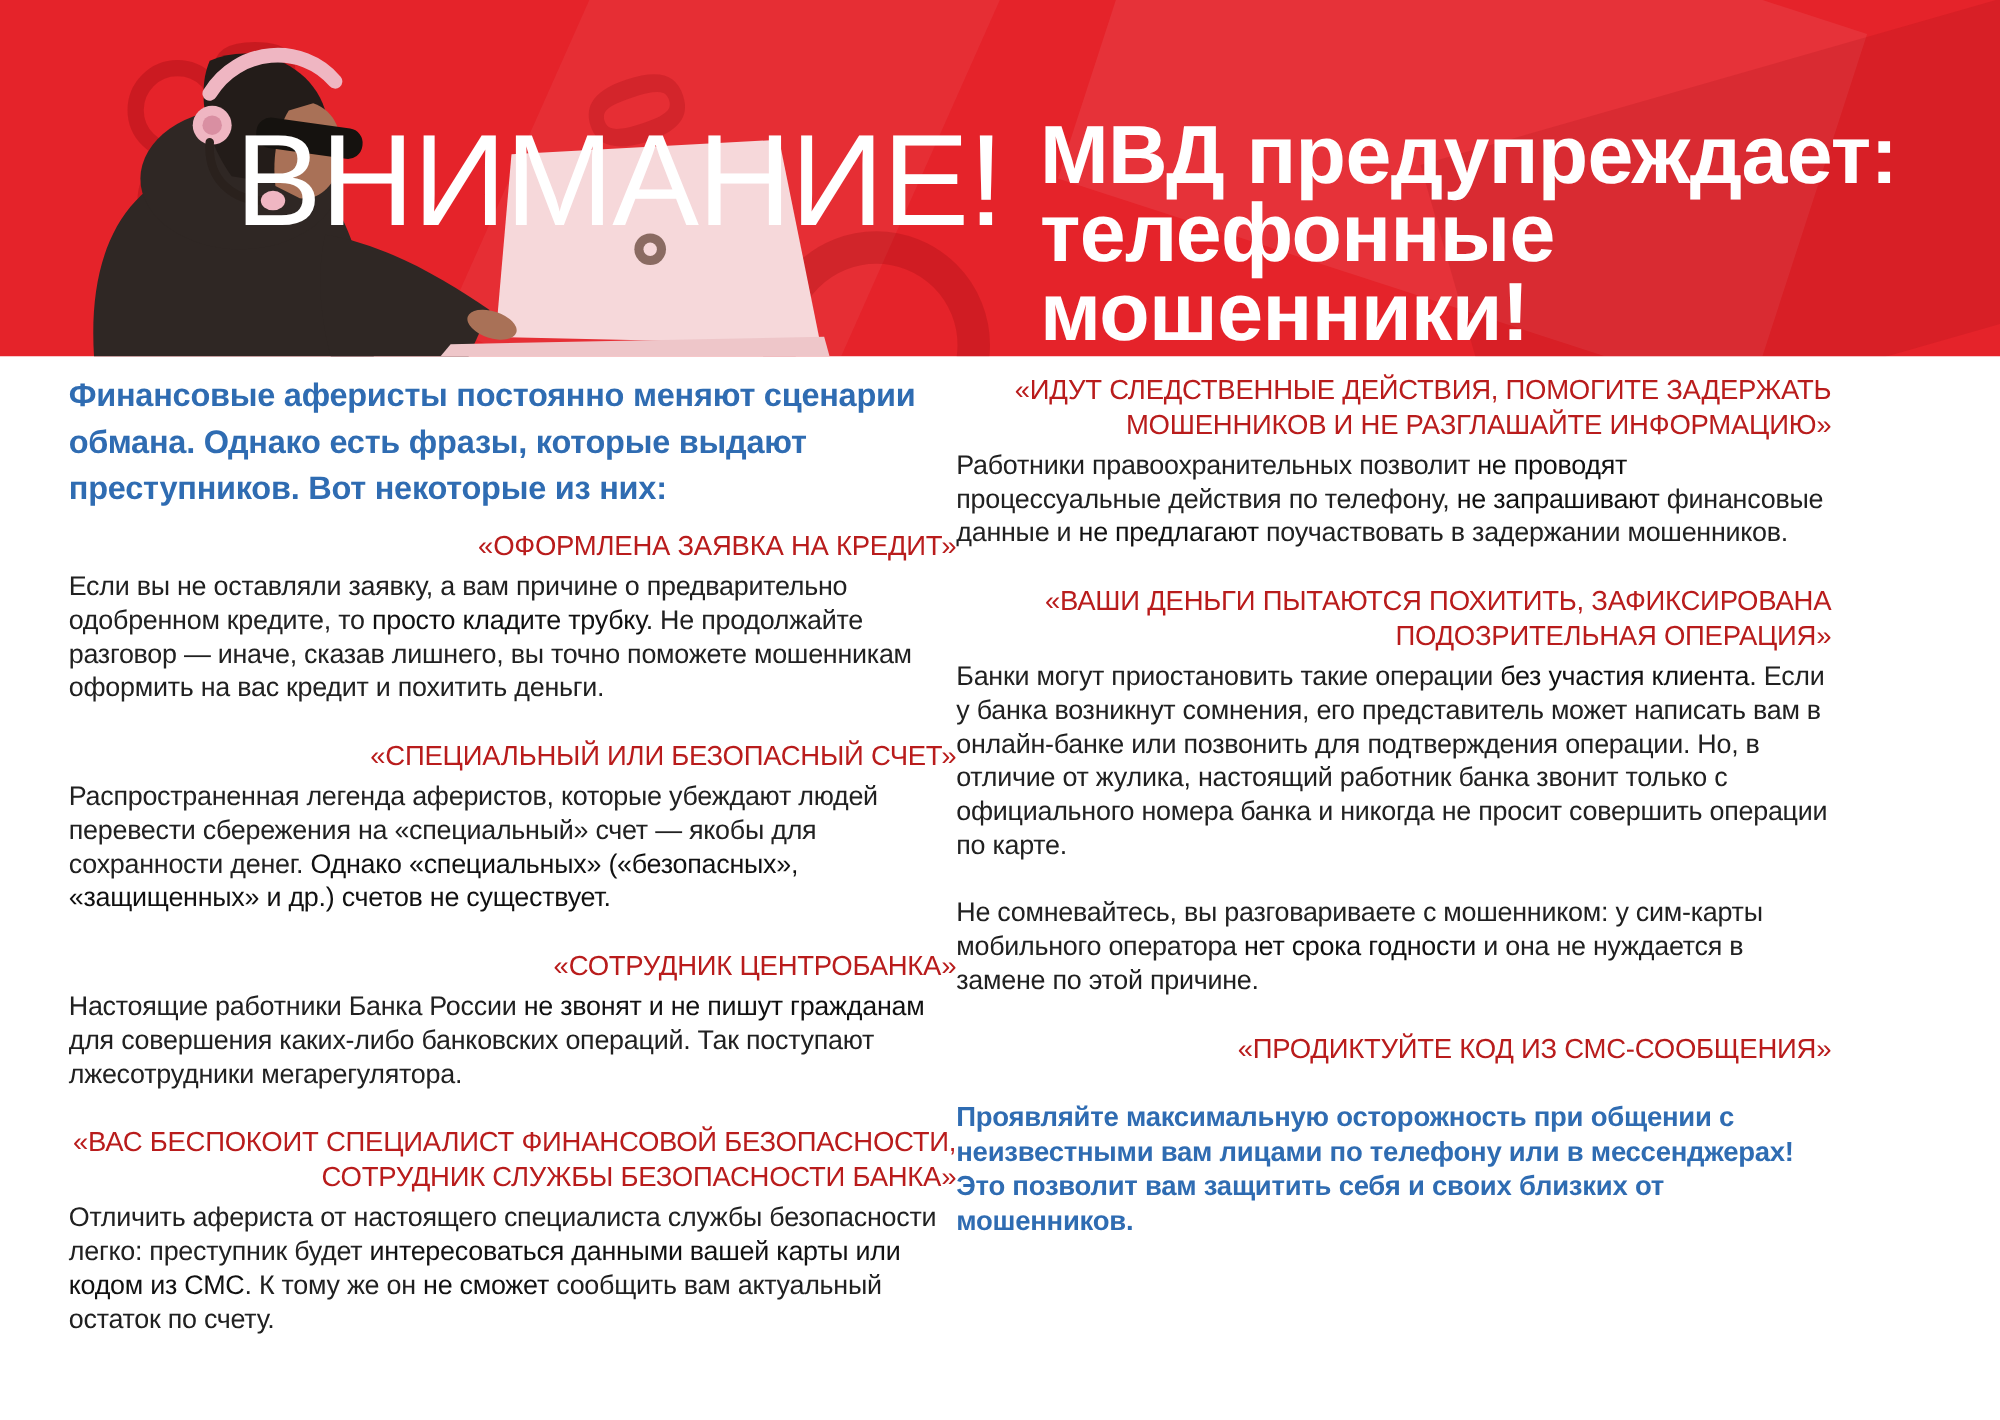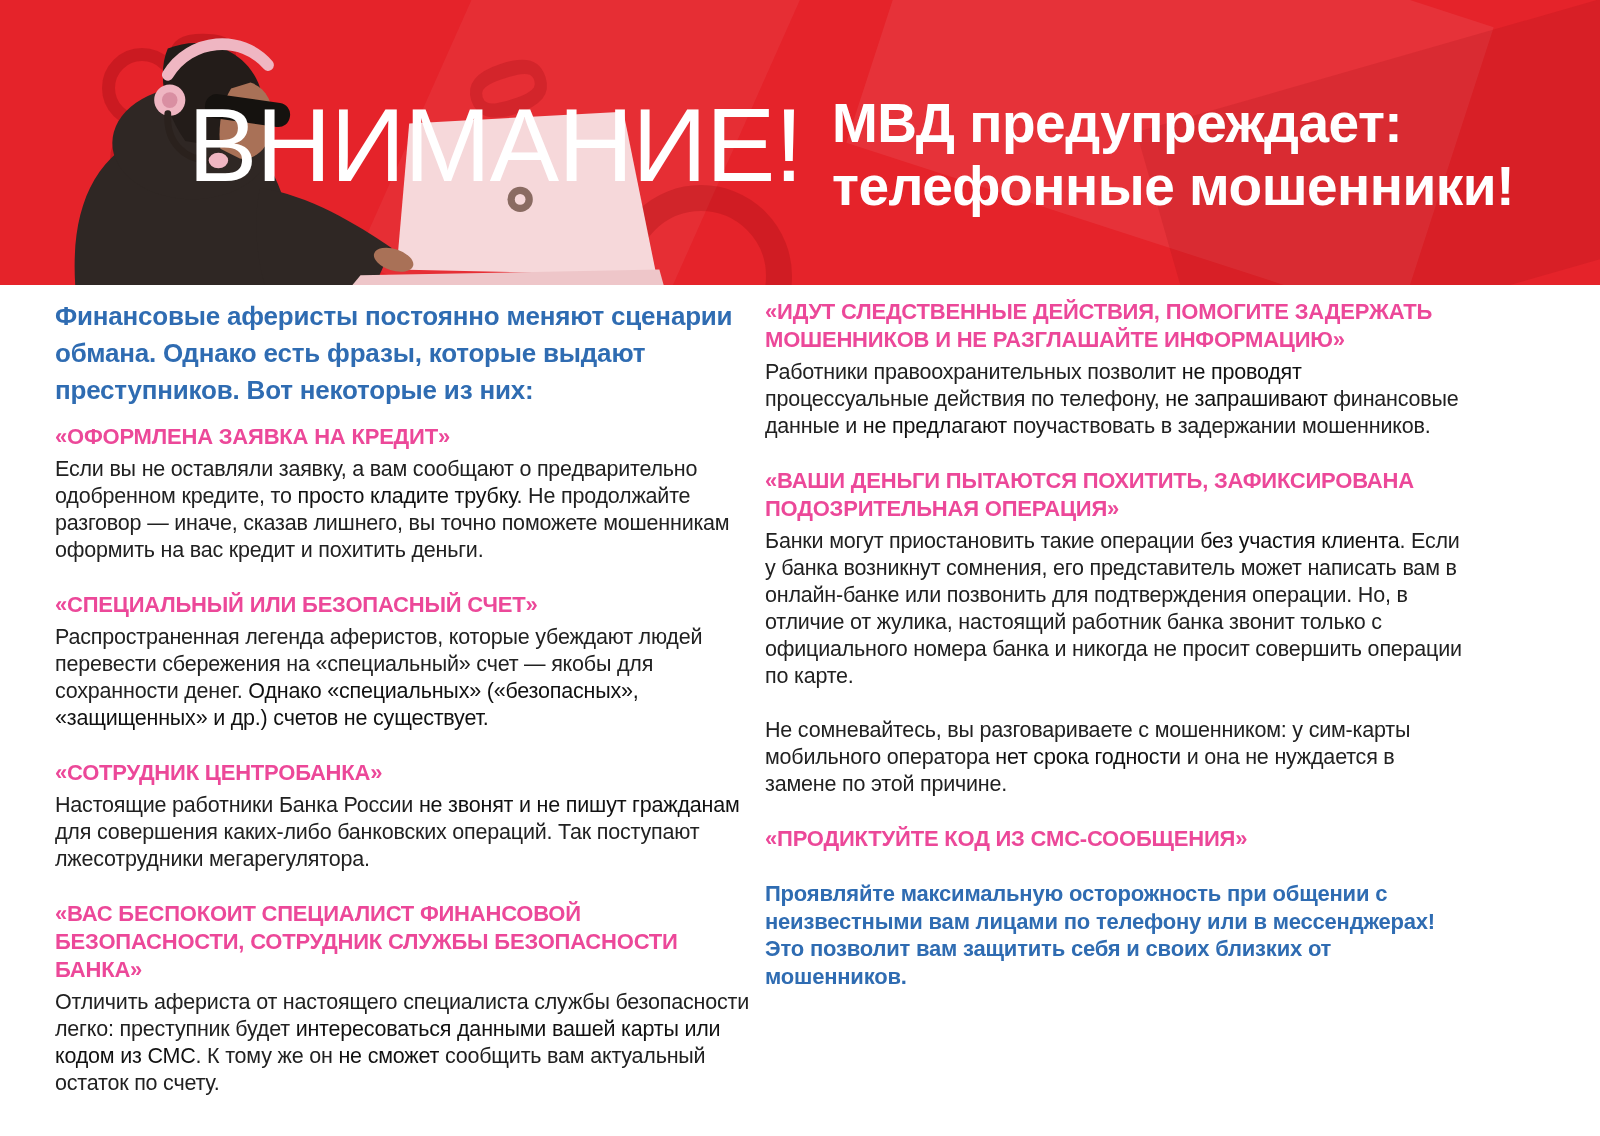--- a/index.html
+++ b/index.html
@@ -18,35 +18,35 @@
   .wm-ring.big{left:610px;top:185px;width:130px;height:130px;border-width:26px;border-color:rgba(150,10,16,0.26);}
   .wm-digits{position:absolute;font-weight:bold;color:rgba(140,8,12,0.32);letter-spacing:6px;white-space:nowrap;}
   .wm-digits.d1{left:255px;top:30px;font-size:92px;transform:rotate(90deg);transform-origin:left top;}
   .wm-digits.d2{left:560px;top:40px;font-size:110px;transform:rotate(72deg);transform-origin:left top;color:rgba(150,10,16,0.24);}
   .attention{
     position:absolute;left:188px;top:86px;margin:0;
     font-size:104px;font-weight:normal;color:#ffffff;letter-spacing:-1px;
   }
   .mvd-title{
     position:absolute;left:832px;top:92px;
-    font-size:55px;line-height:63px;font-weight:bold;color:#ffffff;letter-spacing:-0.5px;
+    font-size:66px;line-height:63px;font-weight:bold;color:#ffffff;letter-spacing:-0.5px;
   }
   .scammer{position:absolute;left:18px;bottom:-2px;width:650px;height:292px;}
   
   .content{display:flex;padding:13px 35px 0 55px;}
   .col-left{width:710px;flex:none;}
   .col-right{width:700px;flex:none;}
   .intro{
     margin:0 0 14px 0;font-size:26px;line-height:37px;font-weight:700;
     color:#2f6cb2;letter-spacing:-0.2px;
   }
   .sec{margin:0 0 27px 0;}
   .sec-heading{
-    margin:0 0 5px 0;font-size:22px;line-height:28px;font-weight:700;
-    color:#ec4899;letter-spacing:-0.2px;
+    margin:0 0 5px 0;font-size:22px;line-height:28px;font-weight:400;
+    color:#b91c1c;letter-spacing:-0.2px;text-align:right;
   }
   .sec-body{
     margin:0;font-size:21.5px;line-height:27px;color:#212121;letter-spacing:-0.2px;
   }
   .sec-body b{font-weight:400;color:#111111;}
   .footer-note{
     margin:20px 0 0 0;font-size:22px;line-height:27.5px;font-weight:700;
     color:#2f6cb2;letter-spacing:-0.2px;
   }
 </style>
@@ -98,21 +98,21 @@
       <div>телефонные мошенники!</div>
     </div>
   </header>
 
   <main class="content">
     <section class="col-left">
       <p class="intro">Финансовые аферисты постоянно меняют сценарии обмана. Однако есть фразы, которые выдают преступников. Вот некоторые из них:</p>
       <div id="left-sections">
           <section class="sec">
             <h3 class="sec-heading">«ОФОРМЛЕНА ЗАЯВКА НА КРЕДИТ»</h3>
-            <p class="sec-body"><span>Если вы не оставляли заявку, а вам сообщают о предварительно одобренном кредите, то </span><b>просто кладите трубку</b><span>. Не продолжайте разговор — иначе, сказав лишнего, вы точно поможете мошенникам оформить на вас кредит и похитить деньги.</span></p>
+            <p class="sec-body"><span>Если вы не оставляли заявку, а вам причине о предварительно одобренном кредите, то </span><b>просто кладите трубку</b><span>. Не продолжайте разговор — иначе, сказав лишнего, вы точно поможете мошенникам оформить на вас кредит и похитить деньги.</span></p>
           </section>
           <section class="sec">
             <h3 class="sec-heading">«СПЕЦИАЛЬНЫЙ ИЛИ БЕЗОПАСНЫЙ СЧЕТ»</h3>
             <p class="sec-body"><span>Распространенная легенда аферистов, которые убеждают людей перевести сбережения на «специальный» счет — якобы для сохранности денег. </span><b>Однако «специальных» («безопасных», «защищенных» и др.) счетов не существует.</b></p>
           </section>
           <section class="sec">
             <h3 class="sec-heading">«СОТРУДНИК ЦЕНТРОБАНКА»</h3>
             <p class="sec-body"><span>Настоящие работники Банка России </span><b>не звонят и не пишут гражданам</b><span> для совершения каких-либо банковских операций. Так поступают лжесотрудники мегарегулятора.</span></p>
           </section>
           <section class="sec">

